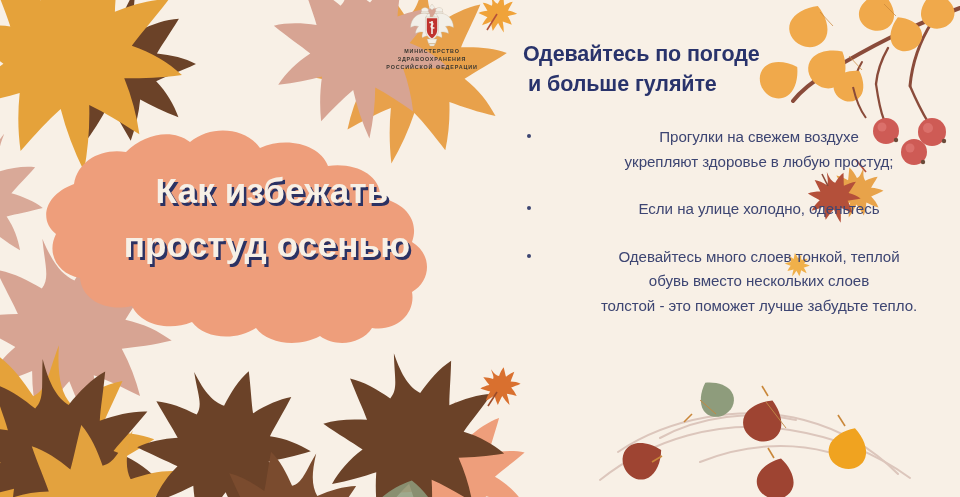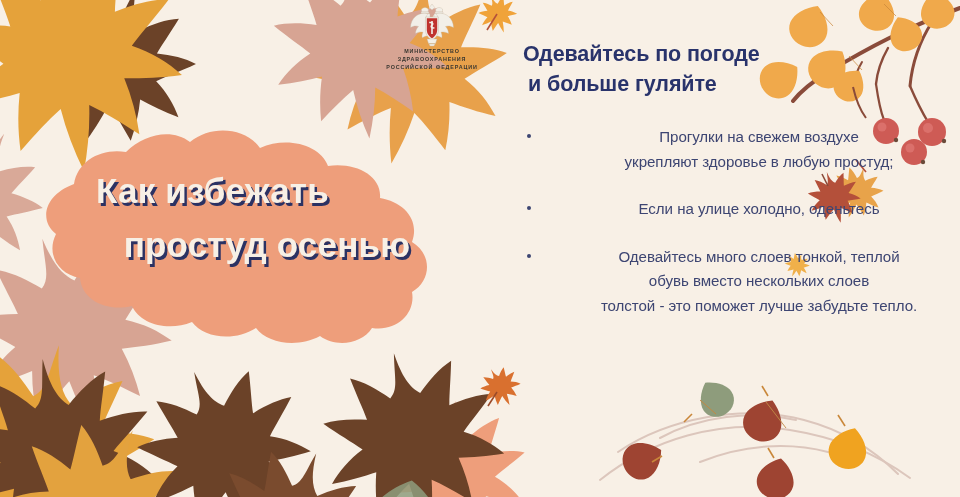--- a/index.html
+++ b/index.html
@@ -36,21 +36,21 @@
     top: 46px;
     width: 390px;
     color: #F7F0E6;
     font-size: 35px;
     font-weight: bold;
     line-height: 1.55;
     letter-spacing: 0.2px;
     text-shadow: 2.5px 2.5px 0 #2B3263;
   }
   #title-text .tline { display: block; white-space: nowrap; }
-  #title-text .tline.l1 { padding-left: 38px; }
+  #title-text .tline.l1 { padding-left: 38px; text-align: center; }
   #title-text .tline.l2 { padding-left: 28px; text-align: center; }
 
   
   #logo-block {
     position: absolute;
     left: 376px;
     top: 3px;
     width: 112px;
     text-align: center;
   }

